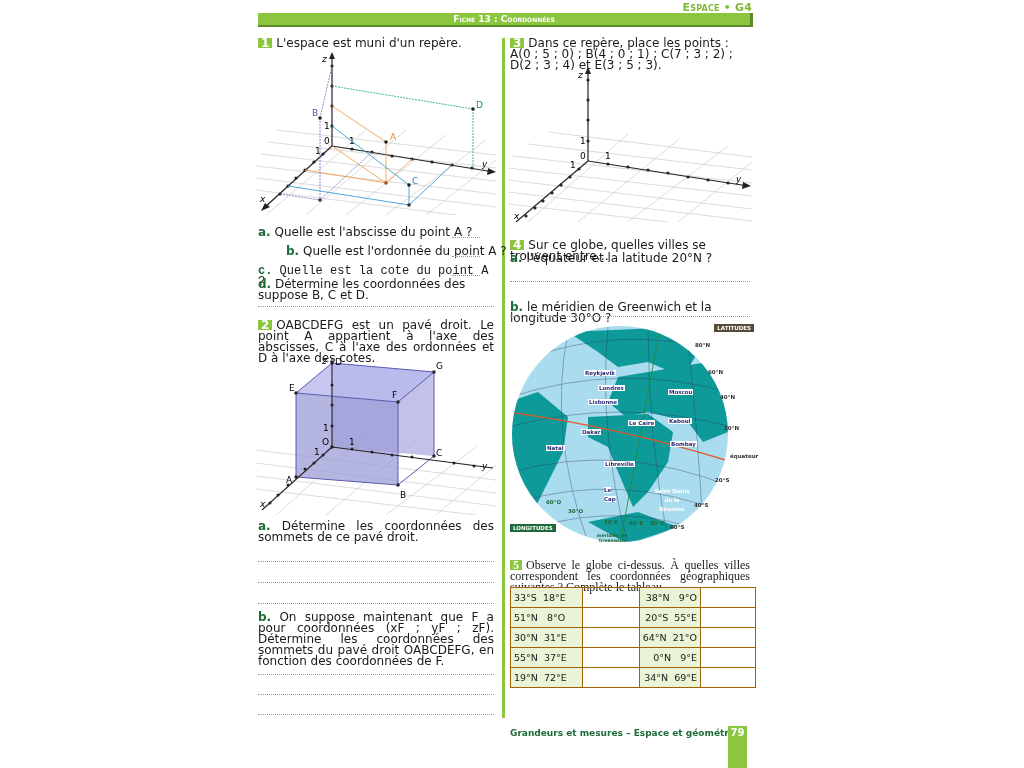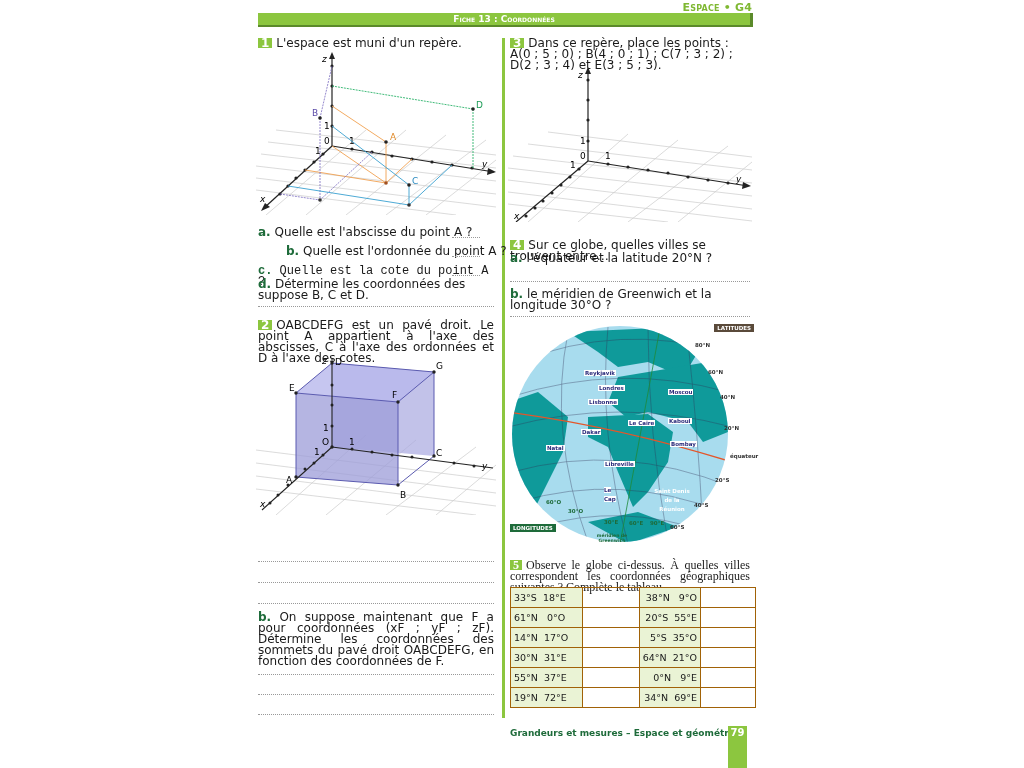--- a/index.html
+++ b/index.html
@@ -194,20 +194,21 @@
     <text x="180" y="14" font-size="9">G</text>
     <text x="66" y="90" font-size="9">O</text>
     <text x="30" y="128" font-size="9">A</text>
     <text x="144" y="143" font-size="9">B</text>
     <text x="180" y="101" font-size="9">C</text>
     <text x="67" y="76" font-size="9">1</text>
     <text x="58" y="100" font-size="9">1</text>
     <text x="93" y="90" font-size="9">1</text>
   </svg>
 
+  <div class="col just" style="left:2px;top:521px;width:236px;"><span class="qlet">a.</span> <span>Détermine les coordonnées des sommets de ce pavé droit.</span></div>
   <div class="dots" style="left:2px;top:561px;width:236px;"></div>
   <div class="dots" style="left:2px;top:582px;width:236px;"></div>
   <div class="dots" style="left:2px;top:603px;width:236px;"></div>
   <div class="col just" style="left:2px;top:612px;width:236px;"><span class="qlet">b.</span> <span>On suppose maintenant que F a pour coordonnées (xF ; yF ; zF). Détermine les coordonnées des sommets du pavé droit OABCDEFG, en fonction des coordonnées de F.</span></div>
   <div class="dots" style="left:2px;top:674px;width:236px;"></div>
   <div class="dots" style="left:2px;top:694px;width:236px;"></div>
   <div class="dots" style="left:2px;top:714px;width:236px;"></div>
 
   <div class="col" style="left:254px;top:38px;width:242px;">
     <span class="num">3</span><span>Dans ce repère, place les points : A(0 ; 5 ; 0) ; B(4 ; 0 ; 1) ; C(7 ; 3 ; 2) ; D(2 ; 3 ; 4) et E(3 ; 5 ; 3).</span>
@@ -261,21 +262,21 @@
     <text x="72" y="82" font-size="9">1</text>
     <text x="62" y="106" font-size="9">1</text>
     <text x="97" y="97" font-size="9">1</text>
   </svg>
 
   <div class="col" style="left:254px;top:240px;width:242px;">
     <span class="num">4</span><span>Sur ce globe, quelles villes se trouvent entre…</span>
   </div>
   <div class="col" style="left:254px;top:253px;width:242px;"><span class="qlet">a.</span> <span>l'équateur et la latitude 20°N ?</span></div>
   <div class="dots" style="left:254px;top:281px;width:240px;"></div>
-  <div class="col" style="left:254px;top:289px;width:242px;"><span class="qlet">b.</span> <span>le méridien de Greenwich et la longitude 30°O ?</span></div>
+  <div class="col" style="left:254px;top:302px;width:242px;"><span class="qlet">b.</span> <span>le méridien de Greenwich et la longitude 30°O ?</span></div>
   <div class="dots" style="left:254px;top:316px;width:240px;"></div>
 
   <div class="globe-wrap">
     <svg width="246" height="222" style="position:absolute;left:0;top:0;">
       <defs>
           <clipPath id="gc">
             <circle cx="112" cy="112" r="108"></circle>
           </clipPath>
         </defs>
       <circle cx="112" cy="112" r="108" fill="#a8dcee"></circle>
@@ -337,29 +338,23 @@
 
   <table class="coords">
     <tbody>
       <tr>
           <td class="k">33°S  18°E</td>
           <td class="v"></td>
           <td class="k2">38°N   9°O</td>
           <td class="v2"></td>
         </tr>
       <tr>
-          <td class="k">61°N   0°O</td>
+          <td class="k">51°N   8°O</td>
           <td class="v"></td>
           <td class="k2">20°S  55°E</td>
-          <td class="v2"></td>
-        </tr>
-      <tr>
-          <td class="k">14°N  17°O</td>
-          <td class="v"></td>
-          <td class="k2">5°S  35°O</td>
           <td class="v2"></td>
         </tr>
       <tr>
           <td class="k">30°N  31°E</td>
           <td class="v"></td>
           <td class="k2">64°N  21°O</td>
           <td class="v2"></td>
         </tr>
       <tr>
           <td class="k">55°N  37°E</td>

